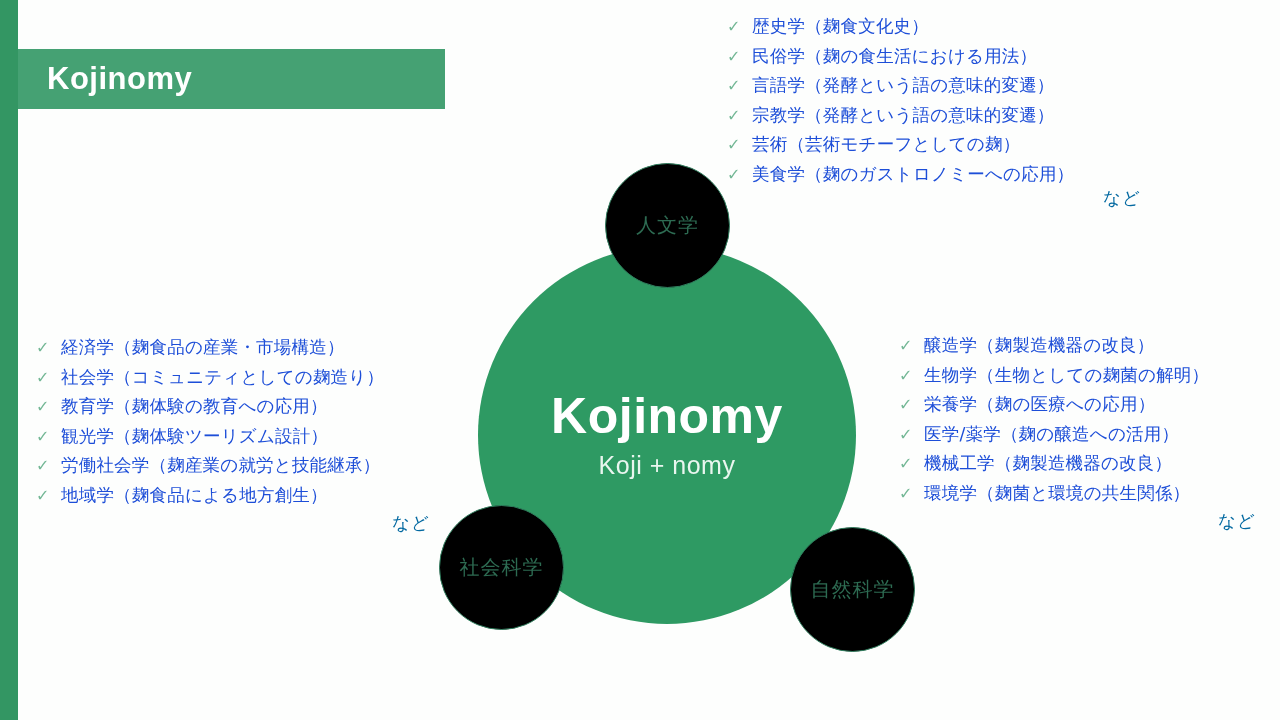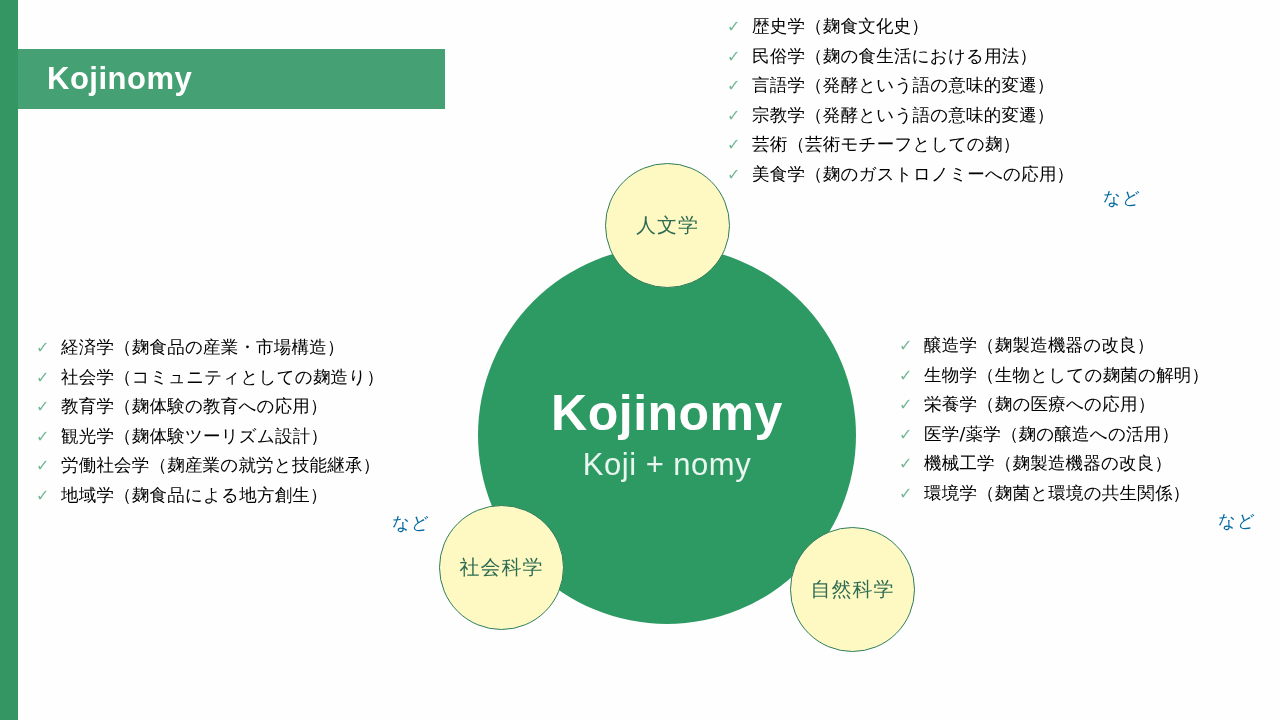--- a/index.html
+++ b/index.html
@@ -71,31 +71,31 @@
   }
   .core-title {
     color: #ffffff;
     font-size: 50px;
     font-weight: bold;
     line-height: 1.05;
     letter-spacing: 0.5px;
   }
   .core-sub {
     color: #e9f6ef;
-    font-size: 31px;
+    font-size: 25px;
     font-weight: normal;
     margin-top: 8px;
     letter-spacing: 0.5px;
   }
 
   .node {
     position: absolute;
     width: 125px; height: 125px;
     border-radius: 50%;
-    background: #fef9c3;
+    background: #000000;
     border: 1.4px solid #2f7d5d;
     display: flex;
     align-items: center;
     justify-content: center;
     pointer-events: auto;
     text-align: center;
   }
   .node-label {
     color: #2d6b52;
     font-size: 20px;
@@ -120,21 +120,21 @@
   }
   .check {
     color: #73b795;
     font-size: 16px;
     width: 25px;
     flex: 0 0 25px;
     line-height: 19px;
     font-family: "DejaVu Sans", sans-serif;
   }
   .item-text {
-    color: #000000;
+    color: #1d4ed8;
     font-size: 17.5px;
     line-height: 19px;
     font-family: "DejaVu Sans", "Liberation Sans", sans-serif;
     letter-spacing: 0.2px;
     white-space: nowrap;
   }
   .etc {
     position: absolute;
     color: #0369a1;
     font-size: 17.5px;

